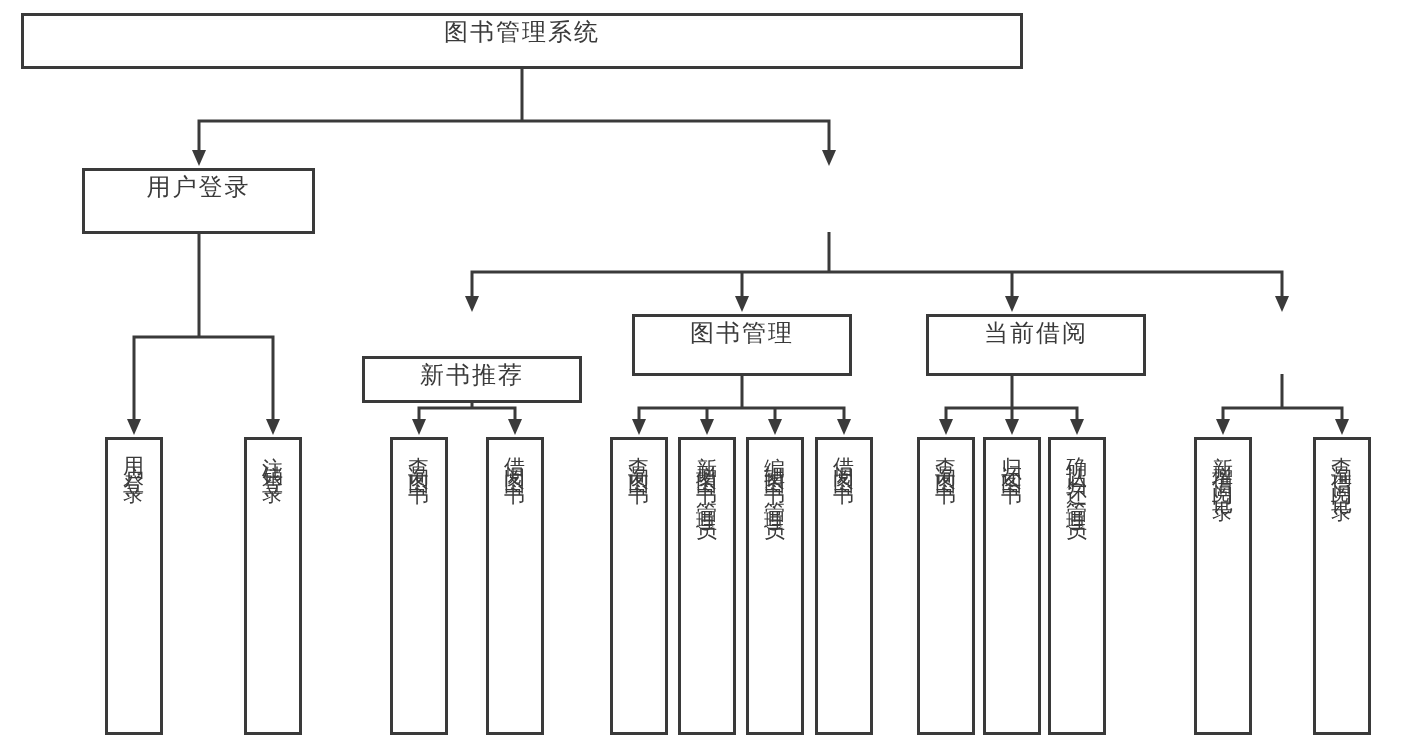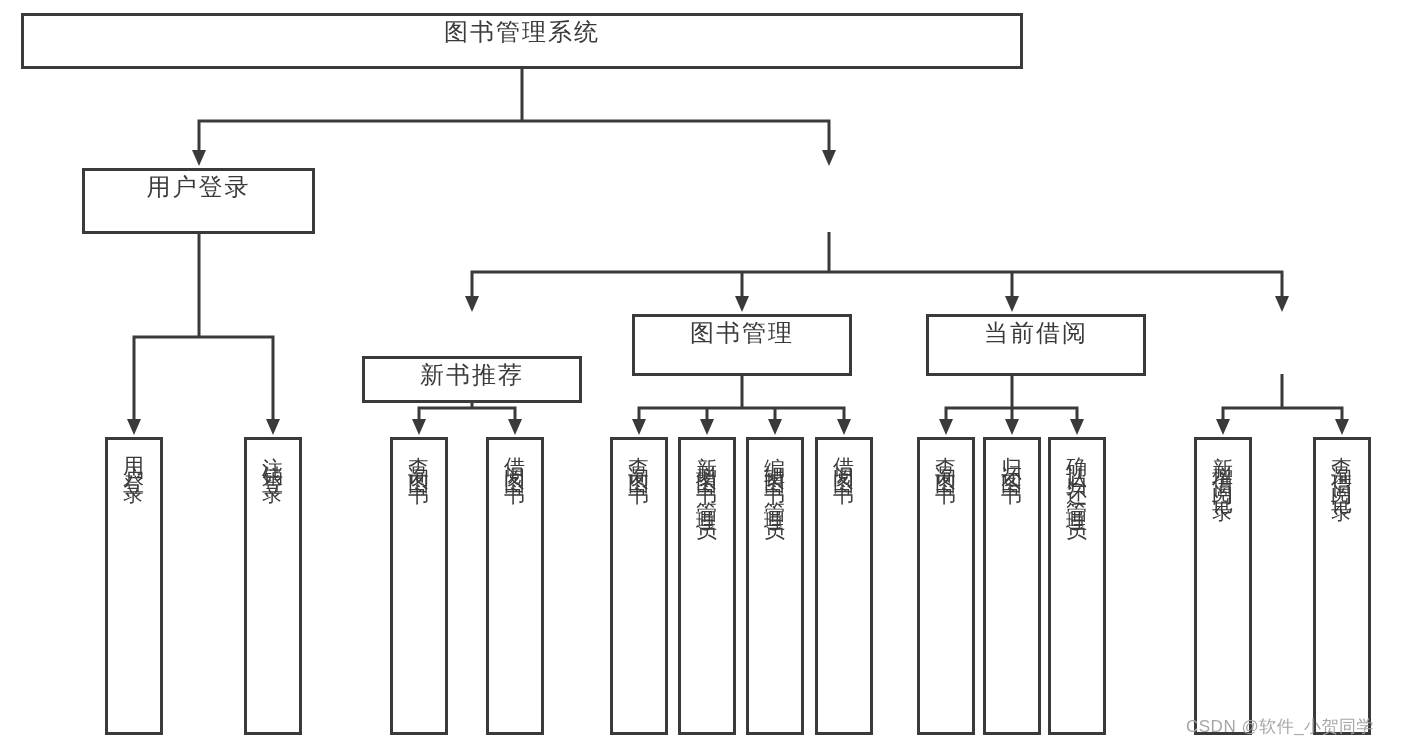--- a/index.html
+++ b/index.html
@@ -167,15 +167,14 @@
     <span>确认归还（管理员）</span>
   </div>
 
   <div class="node leaf" style="left:1194px; top:437px; width:58px; height:298px;">
     <span>新增借阅记录</span>
   </div>
   <div class="node leaf" style="left:1313px; top:437px; width:58px; height:298px;">
     <span>查询借阅记录</span>
   </div>
 
-  <div class="watermark">CSDN @软件_小贺同学</div>
 
 </div>
 
 </body></html>

